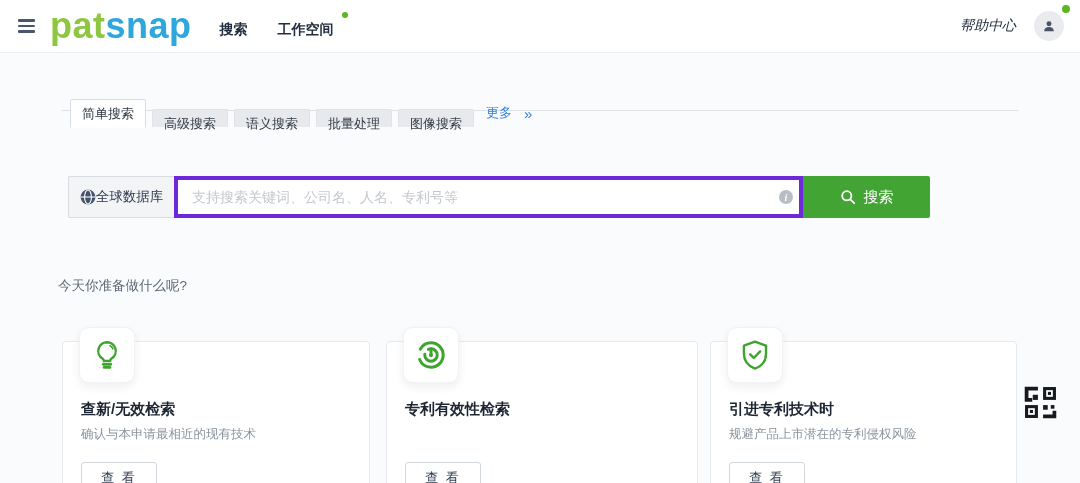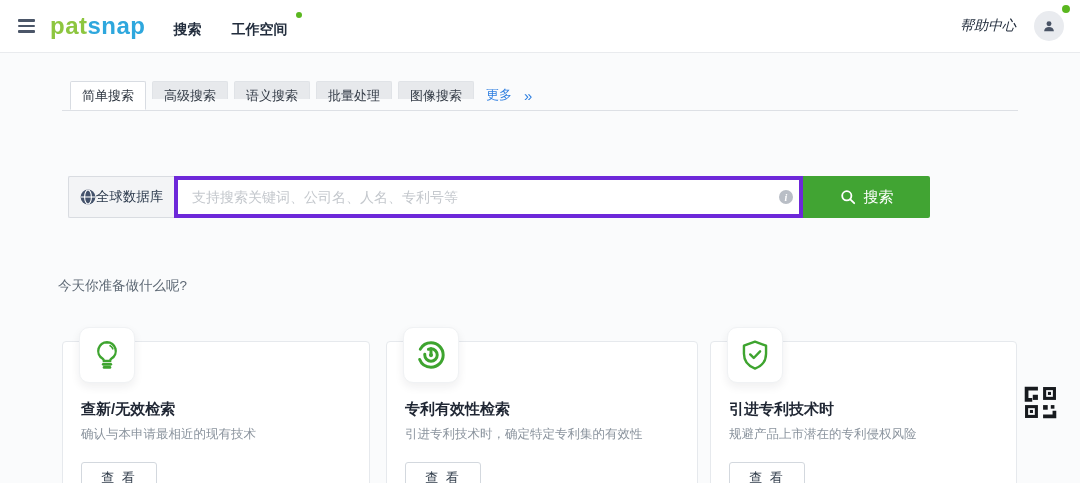--- a/index.html
+++ b/index.html
@@ -11,34 +11,34 @@
     color:#222d3d;
   }
   
   .header {
     position:absolute; top:0; left:0; width:1080px; height:53px;
     background:#fff; border-bottom:1px solid #e9ebee;
     display:flex; align-items:center; padding:0 16px;
   }
   .hamburger { width:17px; display:flex; flex-direction:column; gap:3px; cursor:pointer; margin-left:2px; }
   .hamburger span { display:block; height:2.4px; background:#4b5668; border-radius:1px; }
-  .logo { margin-left:15px; font-size:24px; font-weight:600; letter-spacing:.5px; cursor:pointer; line-height:1; }
+  .logo { margin-left:15px; font-size:36px; font-weight:600; letter-spacing:.5px; cursor:pointer; line-height:1; }
   .logo .p1 { color:#8dc63f; }
   .logo .p2 { color:#2ea7dd; }
   .topnav { display:flex; align-items:flex-start; margin-left:28px; gap:30px; }
   .topnav .nav-item { font-size:14px; font-weight:700; color:#222d3d; cursor:pointer; position:relative; padding-top:7px; }
   .dot-badge { position:absolute; top:-2px; right:-14px; width:4px; height:4px; border:3px solid #5ab71f; border-radius:50%; background:#fff; }
   .header .spacer { flex:1; }
   .help { font-size:14px; font-weight:500; color:#222d3d; cursor:pointer; margin-right:18px;font-style:italic; }
   .avatar-wrap { position:relative; width:30px; height:30px; cursor:pointer; }
   .avatar { width:30px; height:30px; border-radius:50%; background:#e9ebef; display:flex; align-items:center; justify-content:center; }
   .avatar-badge { position:absolute; top:-6px; right:-6px; width:6px; height:6px; border:4.5px solid #5ab71f; border-radius:50%; background:#fff; }
   
   .tab-underline { position:absolute; left:62px; top:110px; width:956px; height:1px; background:#dde0e5; }
-  .tabs { position:absolute; left:70px; top:81px; display:flex; z-index:2; }
+  .tabs { position:absolute; left:70px; top:99px; display:flex; align-items:flex-end; z-index:2; }
   .tab {
     height:18px; line-height:27px; padding:0 11px; margin-right:6px;
     font-size:13px; color:#333b46; background:#e7e9ec;
     border:1px solid #e0e3e7; border-bottom:none; border-radius:2px 2px 0 0;
     cursor:pointer; white-space:nowrap;
   }
   .tab.active {
     height:29px; background:#fff; border:1px solid #d8dce2; border-bottom:1px solid #fff;
     margin-bottom:-1px; color:#2b333e;
   }
@@ -178,21 +178,20 @@
 <div class="card c2">
   <div class="icon-box">
     <svg width="34" height="34" viewBox="0 0 24 24" fill="none" stroke="#3ea42f" stroke-width="2.1" stroke-linecap="round">
       <circle cx="12" cy="12" r="8.6" pathLength="100" stroke-dasharray="86 14" stroke-dashoffset="-58"></circle>
       <circle cx="12" cy="12" r="4.4" pathLength="100" stroke-dasharray="84 16" stroke-dashoffset="-68"></circle>
       <line x1="12" y1="7.6" x2="12" y2="10.6"></line>
       <circle cx="12" cy="12" r="1.5" fill="#3ea42f" stroke="none"></circle>
     </svg>
   </div>
   <div class="card-title">专利有效性检索</div>
-  <div class="card-desc">引进专利技术时，确定特定专利集的有效性</div>
   <button class="card-btn">查 看</button>
 </div>
 
 <div class="card c3">
   <div class="icon-box">
     <svg width="34" height="34" viewBox="0 0 24 24" fill="none" stroke="#3ea42f" stroke-width="1.7" stroke-linecap="round" stroke-linejoin="round">
       <path d="M12 2.6 L19.8 5.4 V11.2 C19.8 16.6 16.4 20 12 21.6 C7.6 20 4.2 16.6 4.2 11.2 V5.4 Z"></path>
       <path d="M8.6 11.6 L11.1 14.1 L15.6 9.4"></path>
     </svg>
   </div>

